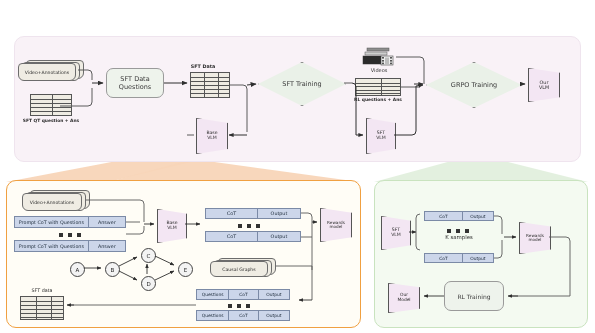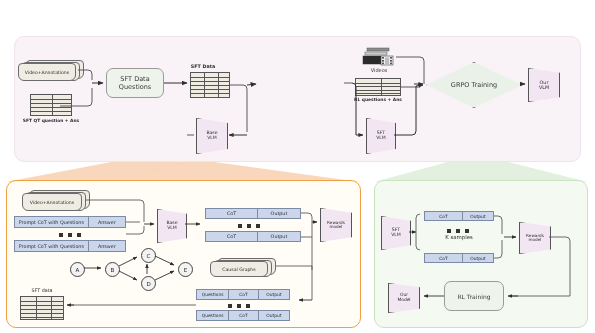--- a/index.html
+++ b/index.html
@@ -106,20 +106,23 @@
   <div class="tbl" style="left:190px;top:72px;width:40px;height:26px;">
     <div class="hr" style="top:4px;"></div>
       <div class="hr" style="top:8px;"></div>
     <div class="hr" style="top:12px;"></div>
       <div class="hr" style="top:16px;"></div>
     <div class="hr" style="top:20px;"></div>
     <div class="vr" style="left:13px;"></div>
       <div class="vr" style="left:27px;"></div>
   </div>
 
+  <div class="diamond" style="left:258px;top:62px;width:86px;height:42px;font-size:6.5px;">
+    <span>SFT Training</span>
+  </div>
 
   <div class="trap r" style="left:196px;top:118px;width:30px;height:34px;font-size:4.6px;">
     <span>Base</span>
     <span>VLM</span>
   </div>
 
   <div class="videoicon" style="left:362px;top:47px;width:34px;height:20px;">
     <svg width="34" height="20" viewBox="0 0 34 20">
       <rect x="5" y="1" width="22" height="3" fill="#8d8d8d" stroke="#555" stroke-width="0.5"></rect>
       <rect x="3" y="5" width="22" height="3" fill="#cfcfcf" stroke="#555" stroke-width="0.5"></rect>

